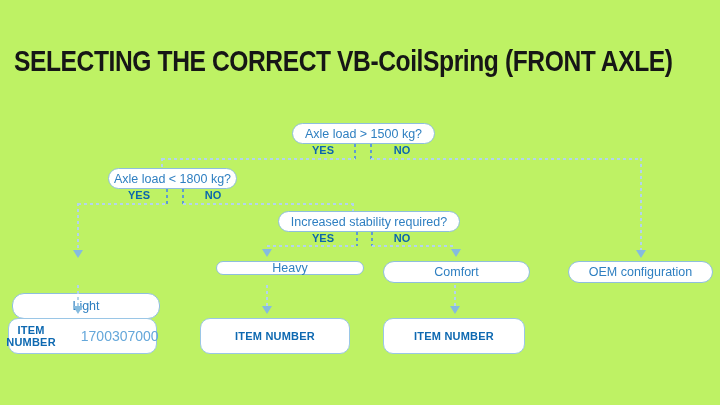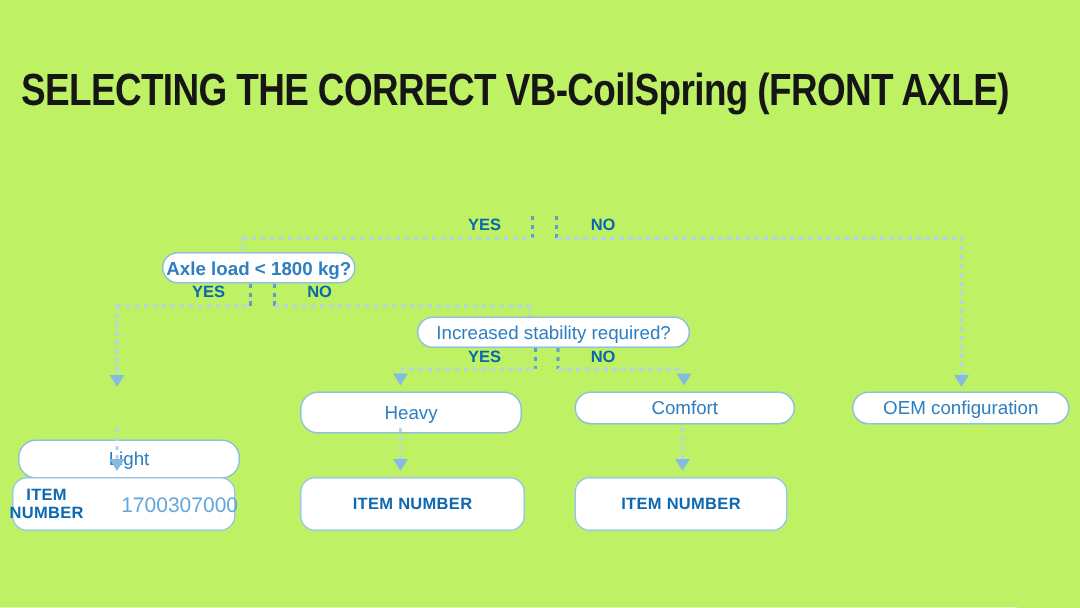--- a/index.html
+++ b/index.html
@@ -38,31 +38,34 @@
   .itemhead{font-size:11px;font-weight:bold;color:#0e69b1;letter-spacing:0.2px;}
   .itemval{font-size:14px;color:#64a7da;margin-left:24px;}
 </style>
 </head>
 <body>
 
 <div id="stage">
 
   <div class="title">SELECTING THE CORRECT VB-CoilSpring (FRONT AXLE)</div>
 
+  <div class="pill" style="left:292px;top:123px;width:143px;">
+    <span>Axle load &gt; 1500 kg?</span>
+  </div>
   <div class="yn" style="left:305px;top:144px;">YES</div>
   <div class="yn" style="left:384px;top:144px;">NO</div>
   <div class="vdash stub" style="left:354px;top:144px;height:15px;"></div>
   <div class="vdash stub" style="left:370px;top:144px;height:15px;"></div>
   <div class="hdash" style="left:162px;top:158px;width:193px;"></div>
   <div class="vdash" style="left:161px;top:158px;height:11px;"></div>
   <div class="hdash" style="left:371px;top:158px;width:270px;"></div>
   <div class="vdash" style="left:640px;top:158px;height:92px;"></div>
   <div class="arr" style="left:636px;top:250px;"></div>
 
-  <div class="pill" style="left:108px;top:168px;width:129px;font-weight:bold;">
+  <div class="pill" style="left:108px;top:168px;width:129px;">
     <span>Axle load &lt; 1800 kg?</span>
   </div>
   <div class="yn" style="left:121px;top:189px;">YES</div>
   <div class="yn" style="left:195px;top:189px;">NO</div>
   <div class="vdash stub" style="left:166px;top:189px;height:15px;"></div>
   <div class="vdash stub" style="left:182px;top:189px;height:15px;"></div>
   <div class="hdash" style="left:78px;top:203px;width:89px;"></div>
   <div class="vdash" style="left:77px;top:203px;height:47px;"></div>
   <div class="arr" style="left:73px;top:250px;"></div>
   <div class="hdash" style="left:183px;top:203px;width:170px;"></div>
@@ -76,21 +79,21 @@
   <div class="vdash stub" style="left:356px;top:232px;height:14px;"></div>
   <div class="vdash stub" style="left:371px;top:232px;height:14px;"></div>
   <div class="hdash" style="left:267px;top:245px;width:90px;"></div>
   <div class="arr" style="left:262px;top:249px;"></div>
   <div class="hdash" style="left:372px;top:245px;width:84px;"></div>
   <div class="arr" style="left:451px;top:249px;"></div>
 
   <div class="pill" style="left:12px;top:261px;width:148px;height:26px;margin-top:32px;">
     <span>Light</span>
   </div>
-  <div class="pill" style="left:200px;top:261px;width:148px;height:28px;">
+  <div class="pill" style="left:216px;top:261px;width:148px;height:14px;">
     <span>Heavy</span>
   </div>
   <div class="pill" style="left:383px;top:261px;width:147px;height:22px;">
     <span>Comfort</span>
   </div>
   <div class="pill" style="left:568px;top:261px;width:145px;height:22px;">
     <span>OEM configuration</span>
   </div>
 
   <div class="vdash" style="left:77px;top:285px;height:21px;"></div>

